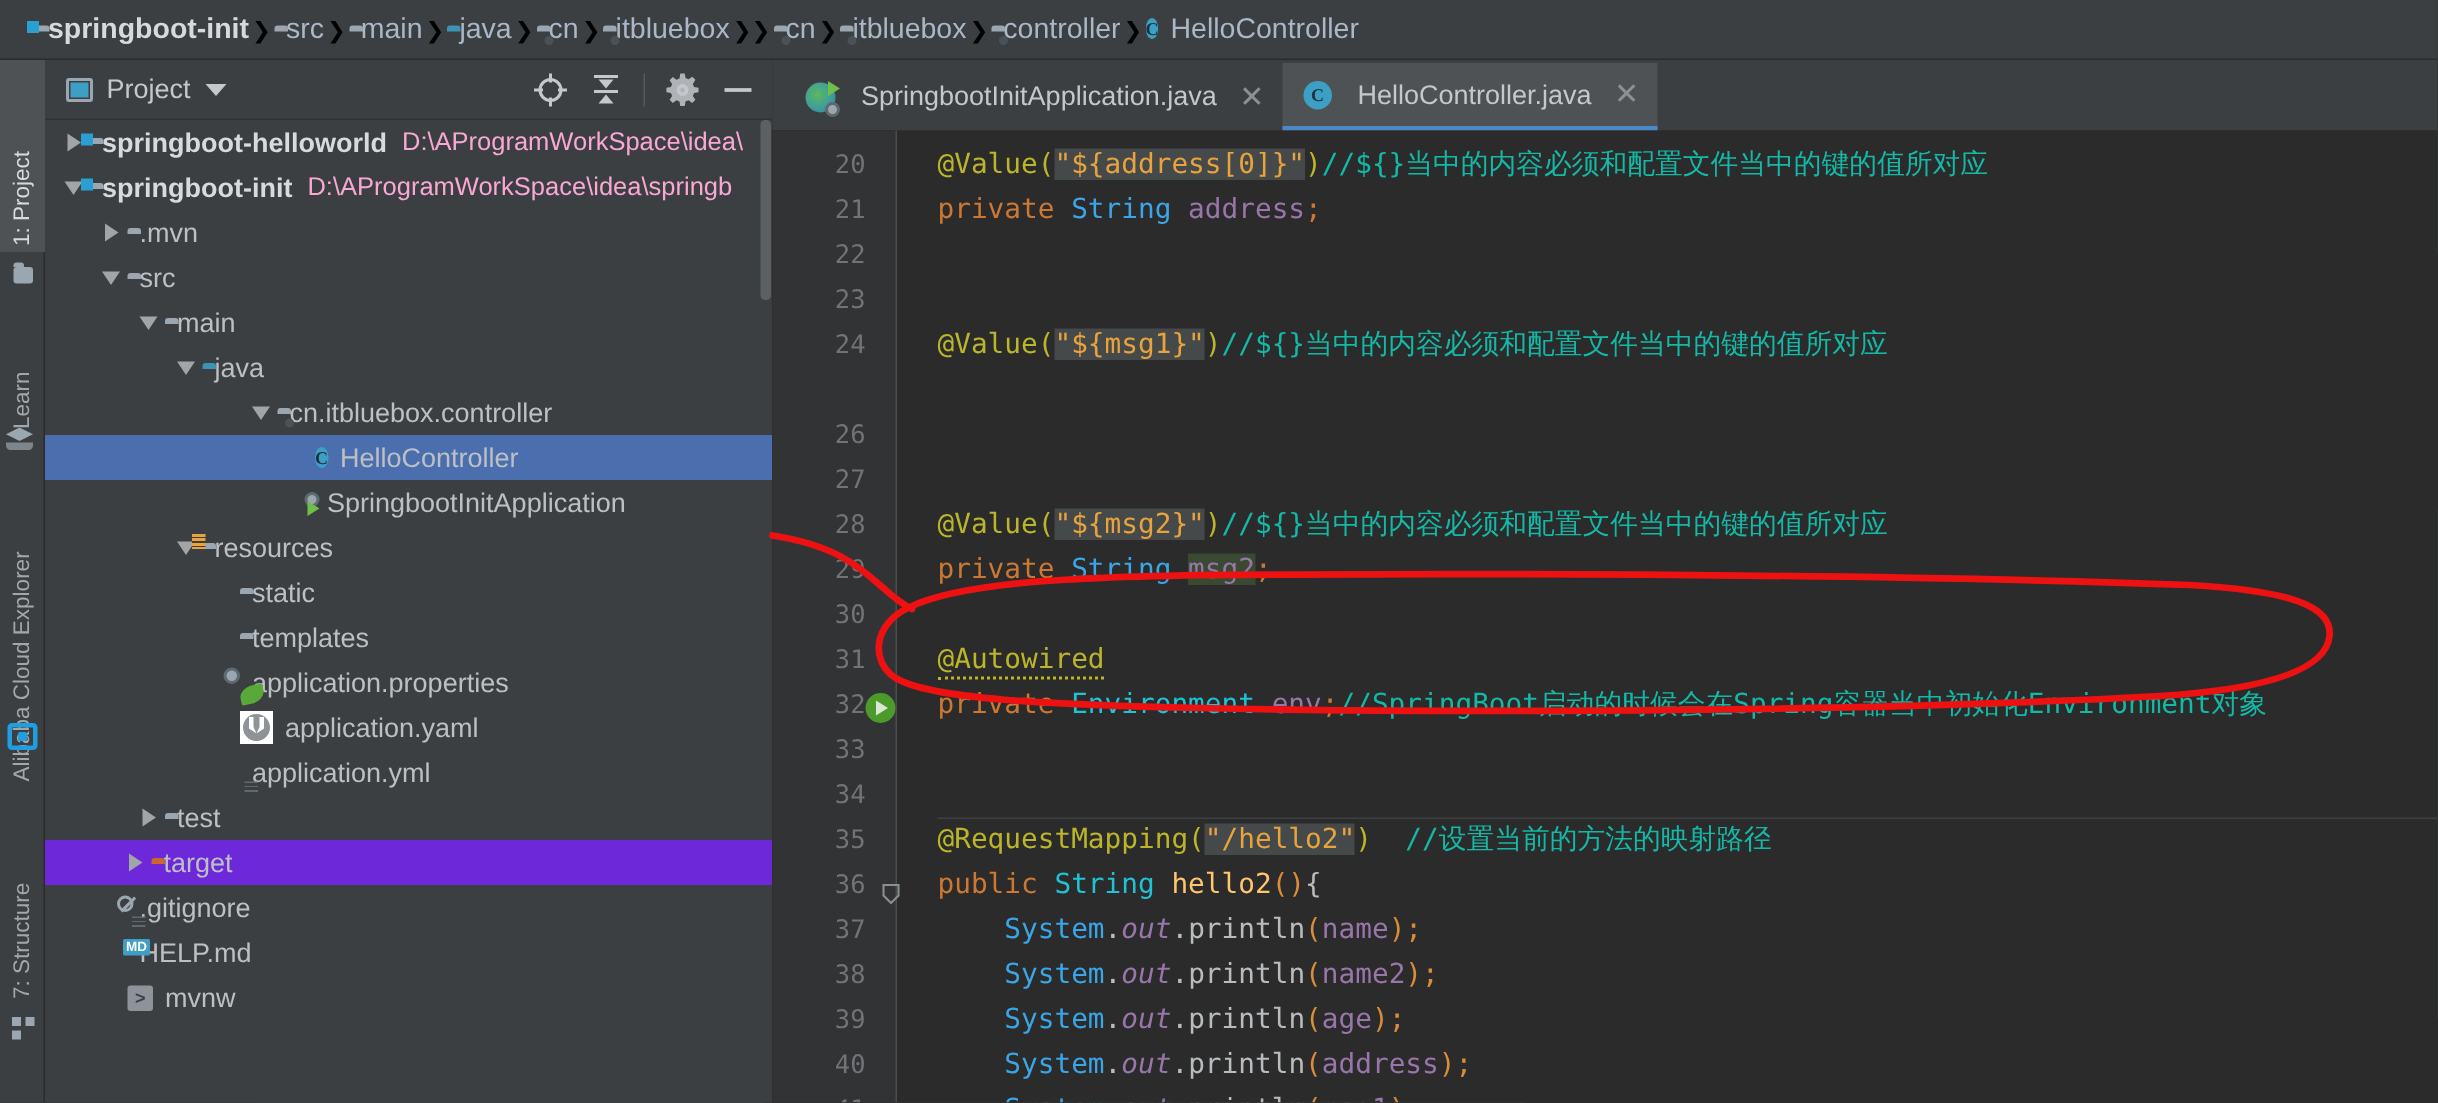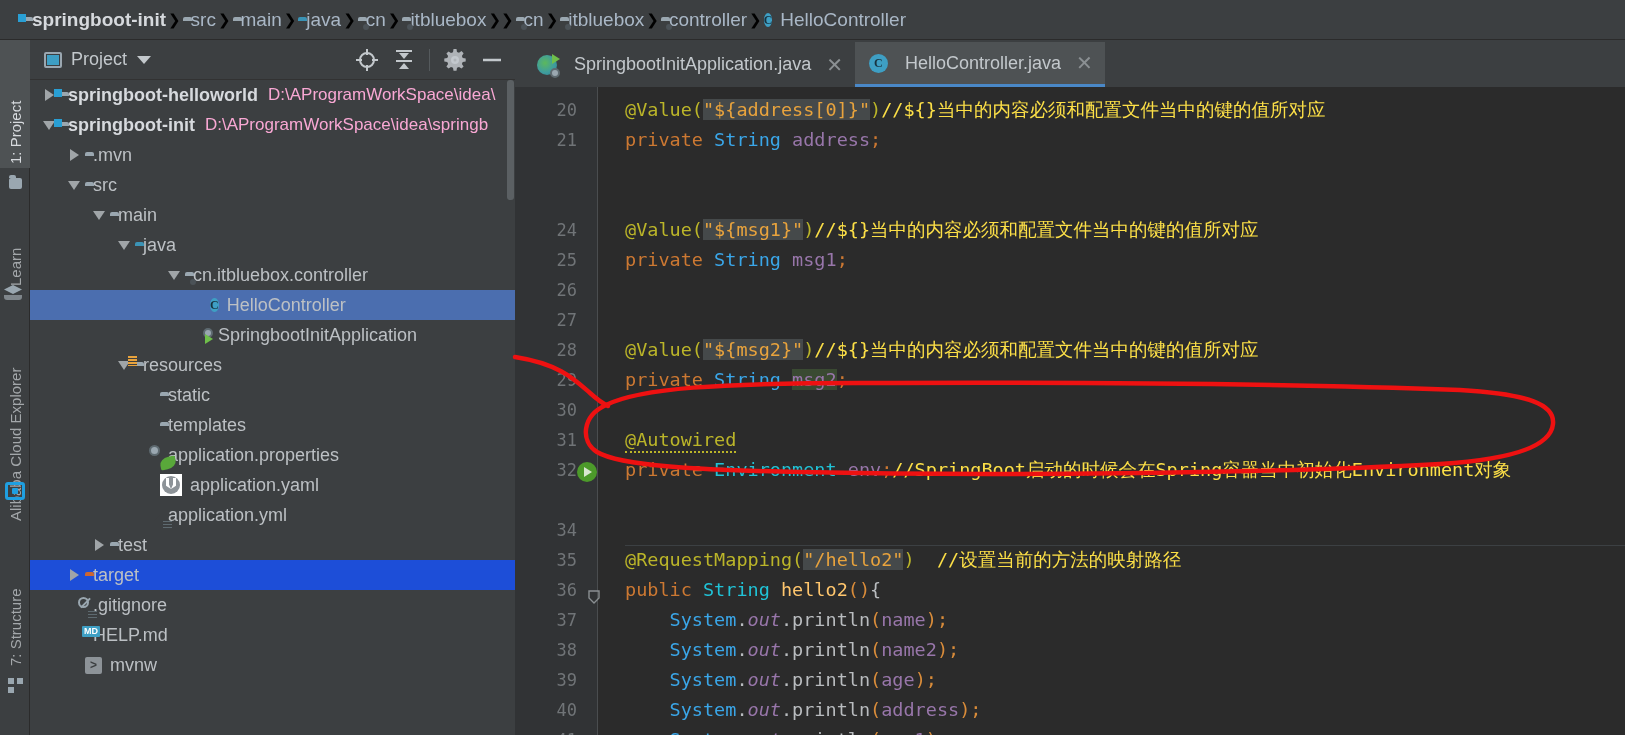--- a/index.html
+++ b/index.html
@@ -70,21 +70,21 @@
   .ph-winicon{width:18px;height:16px;border:2px solid #9aa7b0;border-radius:2px;background:#3c3f41;position:relative;}
   .ph-winicon::after{content:"";position:absolute;left:1px;top:1px;right:1px;bottom:1px;background:#3e9fc4;}
   .ph-caret{margin-left:10px;width:0;height:0;border-left:7px solid transparent;border-right:7px solid transparent;border-top:8px solid #c3c8cc;}
   .ph-actions{margin-left:auto;display:flex;align-items:center;gap:3px;}
   .ph-btn{width:34px;height:30px;display:flex;align-items:center;justify-content:center;cursor:default;}
   .ph-sepv{width:1px;height:22px;background:#555a5d;margin:0 5px;}
 
   .treewrap{position:absolute;left:0;top:40px;width:485px;height:655px;background:#3c3f41;overflow:hidden;}
   .trow{height:30px;display:flex;align-items:center;white-space:nowrap;padding-right:4px;}
   .trow.sel{background:#4b6eaf;}
-  .trow.target{background:#1d4ed8;}
+  .trow.target{background:#6d28d9;padding-left:16px;}
   .tname{font-size:18px;color:#bcc0c4;}
   .tname.b{font-weight:bold;color:#d7dade;}
   .tpath{font-size:17px;color:#f9a8d4;margin-left:10px;}
   .arrow{width:22px;height:30px;display:flex;align-items:center;justify-content:center;flex:0 0 22px;}
   .ar-r{width:0;height:0;border-left:9px solid #a0a5a8;border-top:6px solid transparent;border-bottom:6px solid transparent;}
   .ar-d{width:0;height:0;border-top:9px solid #a0a5a8;border-left:6px solid transparent;border-right:6px solid transparent;}
   .spacer{flex:0 0 22px;}
 
   .ic-file{width:16px;height:19px;background:#a8adb1;border-radius:1px;position:relative;}
   .ic-file::before{content:"";position:absolute;right:0;top:0;border-left:6px solid #3c3f41;border-bottom:6px solid transparent;}
@@ -122,21 +122,21 @@
   .gutline{position:absolute;left:82px;top:0;width:1px;height:648px;background:#4a4d4f;}
   .codelines{position:absolute;left:0;top:0;width:1110px;height:648px;}
   .cl{position:relative;height:30px;line-height:30px;white-space:pre;font-family:"DejaVu Sans Mono","Liberation Mono",monospace;font-size:18.5px;}
   .ln{position:absolute;left:0;width:62px;text-align:right;color:#707477;font-size:17px;
       font-family:"DejaVu Sans Mono","Liberation Mono",monospace;}
   .ctext{position:absolute;left:110px;color:#a9b7c6;}
   .k{color:#cc7832;}      
   .kw{color:#3aa6e8;}     
   .ann{color:#bbb529;}    
   .str{color:#e8a33d;background:#45494a;}
-  .cmt{color:#fde047;}
+  .cmt{color:#14b8a6;}
   .fld{color:#9876aa;}
   .mth{color:#ffc66d;}
   .cyan{color:#20c2d6;}
   .orng{color:#d98c3a;}
   .pale{color:#b9bcbf;}
   .ital{font-style:italic;color:#9876aa;}
   .hl-green{background:#3a4a32;}
   .squig{
     border-bottom:2px dotted #bbb529;
     padding-bottom:1px;
@@ -452,29 +452,31 @@
       </div>
     </div>
 
     <div class="codearea">
       <div class="gutter"></div>
       <div class="gutline"></div>
       <div class="codelines" id="codelines">
           <div class="cl" style="position: absolute; left: 0px; right: 0px; top: -22px;"><span class="ln">19</span><span class="ctext"></span></div>
           <div class="cl" style="position: absolute; left: 0px; right: 0px; top: 8px;"><span class="ln">20</span><span class="ctext"><span class="ann">@Value(</span><span class="str">"${address[0]}"</span><span class="ann">)</span><span class="cmt">//${}当中的内容必须和配置文件当中的键的值所对应</span></span></div>
           <div class="cl" style="position: absolute; left: 0px; right: 0px; top: 38px;"><span class="ln">21</span><span class="ctext"><span class="k">private </span><span class="kw">String </span><span class="fld">address</span><span class="k">;</span></span></div>
+          <div class="cl" style="position: absolute; left: 0px; right: 0px; top: 68px;"><span class="ln">22</span><span class="ctext"></span></div>
+          <div class="cl" style="position: absolute; left: 0px; right: 0px; top: 98px;"><span class="ln">23</span><span class="ctext"></span></div>
           <div class="cl" style="position: absolute; left: 0px; right: 0px; top: 128px;"><span class="ln">24</span><span class="ctext"><span class="ann">@Value(</span><span class="str">"${msg1}"</span><span class="ann">)</span><span class="cmt">//${}当中的内容必须和配置文件当中的键的值所对应</span></span></div>
-          <div class="cl" style="position: absolute; left: 0px; right: 0px; top: 158px;"><span class="ln">25</span><span class="ctext"><span class="k">private </span><span class="kw">String </span><span class="fld">msg1</span><span class="k">;</span></span></div>
           <div class="cl" style="position: absolute; left: 0px; right: 0px; top: 188px;"><span class="ln">26</span><span class="ctext"></span></div>
           <div class="cl" style="position: absolute; left: 0px; right: 0px; top: 218px;"><span class="ln">27</span><span class="ctext"></span></div>
           <div class="cl" style="position: absolute; left: 0px; right: 0px; top: 248px;"><span class="ln">28</span><span class="ctext"><span class="ann">@Value(</span><span class="str">"${msg2}"</span><span class="ann">)</span><span class="cmt">//${}当中的内容必须和配置文件当中的键的值所对应</span></span></div>
           <div class="cl" style="position: absolute; left: 0px; right: 0px; top: 278px;"><span class="ln">29</span><span class="ctext"><span class="k">private </span><span class="kw">String </span><span class="fld hl-green">msg2</span><span class="k">;</span></span></div>
           <div class="cl" style="position: absolute; left: 0px; right: 0px; top: 308px;"><span class="ln">30</span><span class="ctext"></span></div>
           <div class="cl" style="position: absolute; left: 0px; right: 0px; top: 338px;"><span class="ln">31</span><span class="ctext"><span class="ann squig">@Autowired</span></span></div>
           <div class="cl" style="position: absolute; left: 0px; right: 0px; top: 368px;"><span class="ln">32</span><span class="gicon"></span><span class="ctext"><span class="k">private </span><span class="cyan">Environment </span><span class="fld">env</span><span class="k">;</span><span class="cmt">//SpringBoot启动的时候会在Spring容器当中初始化Environment对象</span></span></div>
+          <div class="cl" style="position: absolute; left: 0px; right: 0px; top: 398px;"><span class="ln">33</span><span class="ctext"></span></div>
           <div class="cl" style="position: absolute; left: 0px; right: 0px; top: 428px;"><span class="ln">34</span><span class="ctext"></span></div>
           <div class="cl" style="position: absolute; left: 0px; right: 0px; top: 458px;"><span class="ln">35</span><span class="sepline"></span><span class="ctext"><span class="ann">@RequestMapping(</span><span class="str">"/hello2"</span><span class="ann">)</span><span class="cmt">  //设置当前的方法的映射路径</span></span></div>
           <div class="cl" style="position: absolute; left: 0px; right: 0px; top: 488px;"><span class="ln">36</span><span class="gfold"><svg width="14" height="16" viewBox="0 0 14 16">
                 <polygon points="2,1 12,1 12,8 7,13 2,8" fill="none" stroke="#8a8f92" stroke-width="1.4"></polygon>
               </svg></span><span class="ctext"><span class="k">public </span><span class="cyan">String </span><span class="mth">hello2</span><span class="orng">(</span><span class="orng">)</span><span class="pale">{</span></span></div>
           <div class="cl" style="position: absolute; left: 0px; right: 0px; top: 518px;"><span class="ln">37</span><span class="ctext"><span class="kw">    System</span><span class="pale">.</span><span class="ital">out</span><span class="pale">.</span><span class="pale">println</span><span class="orng">(</span><span class="fld">name</span><span class="orng">)</span><span class="orng">;</span></span></div>
           <div class="cl" style="position: absolute; left: 0px; right: 0px; top: 548px;"><span class="ln">38</span><span class="ctext"><span class="kw">    System</span><span class="pale">.</span><span class="ital">out</span><span class="pale">.</span><span class="pale">println</span><span class="orng">(</span><span class="fld">name2</span><span class="orng">)</span><span class="orng">;</span></span></div>
           <div class="cl" style="position: absolute; left: 0px; right: 0px; top: 578px;"><span class="ln">39</span><span class="ctext"><span class="kw">    System</span><span class="pale">.</span><span class="ital">out</span><span class="pale">.</span><span class="pale">println</span><span class="orng">(</span><span class="fld">age</span><span class="orng">)</span><span class="orng">;</span></span></div>
           <div class="cl" style="position: absolute; left: 0px; right: 0px; top: 608px;"><span class="ln">40</span><span class="ctext"><span class="kw">    System</span><span class="pale">.</span><span class="ital">out</span><span class="pale">.</span><span class="pale">println</span><span class="orng">(</span><span class="fld">address</span><span class="orng">)</span><span class="orng">;</span></span></div>
           <div class="cl" style="position: absolute; left: 0px; right: 0px; top: 638px;"><span class="ln">41</span><span class="ctext"><span class="kw">    System</span><span class="pale">.</span><span class="ital">out</span><span class="pale">.</span><span class="pale">println</span><span class="orng">(</span><span class="fld">msg1</span><span class="orng">)</span><span class="orng">;</span></span></div>

